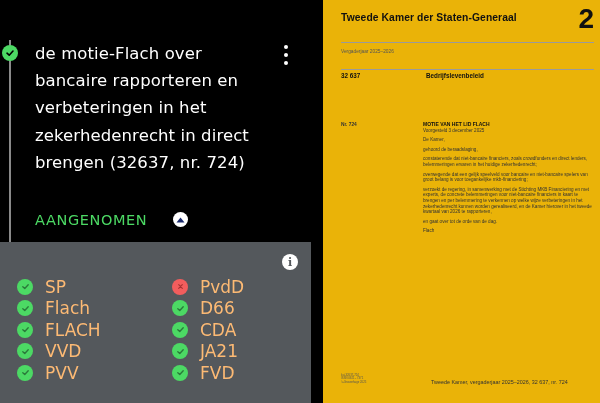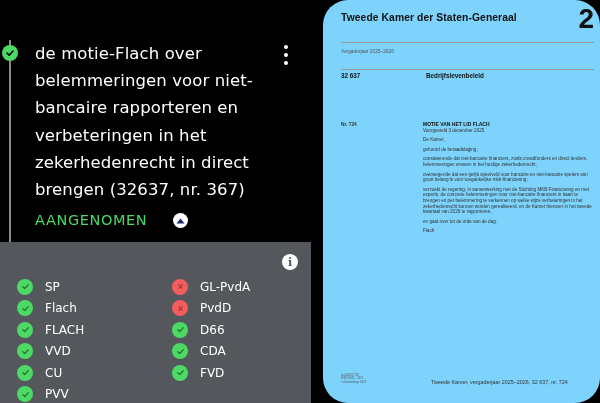--- a/index.html
+++ b/index.html
@@ -8,39 +8,39 @@
 
   
   .app { position: absolute; left: 0; top: 0; width: 323px; height: 403px; background: #000; overflow: hidden; margin-top: 40px; }
   .timeline-line { position: absolute; left: 9px; top: 0; width: 2px; height: 205px; background: #8a8a8a; }
   .status-dot { position: absolute; left: 2px; top: 5px; width: 16px; height: 16px; border-radius: 50%; background: #4cd964; display: flex; align-items: center; justify-content: center; }
   .status-dot svg { width: 10px; height: 10px; }
   .kebab { position: absolute; left: 281px; top: 5px; width: 10px; height: 20px; display: flex; flex-direction: column; align-items: center; justify-content: space-between; }
   .kebab span { display: block; width: 4px; height: 4px; border-radius: 50%; background: #fff; }
   .title { position: absolute; left: 35px; top: 0px; width: 250px; color: #fff; font-size: 16.5px; line-height: 27.2px; letter-spacing: 0.1px; }
   .title div { white-space: nowrap; }
-  .result-row { position: absolute; left: 35px; top: 172px; display: flex; align-items: flex-end; gap: 26px; }
+  .result-row { position: absolute; left: 35px; top: 172px; display: flex; align-items: flex-start; gap: 26px; }
   .result-label { color: #4cd964; font-size: 14.5px; letter-spacing: 0.6px; }
   .collapse-btn { width: 15px; height: 15px; border-radius: 50%; background: #fff; display: flex; align-items: center; justify-content: center; }
   .collapse-btn svg { width: 9px; height: 6px; }
 
   .votes-panel { position: absolute; left: 0; top: 202px; width: 311px; height: 201px; background: #54585c; }
   .info-btn { position: absolute; left: 282px; top: 12px; width: 16px; height: 16px; border-radius: 50%; background: #fff; display: flex; align-items: center; justify-content: center; color: #54585c; font-weight: bold; font-size: 11px; font-family: "DejaVu Serif", serif; }
   .vote-col { position: absolute; top: 34px; }
   .vote-col.left { left: 17px; }
   .vote-col.right { left: 172px; }
   .vote-item { display: flex; align-items: center; height: 21.5px; }
   .vote-icon { width: 16px; height: 16px; border-radius: 50%; display: flex; align-items: center; justify-content: center; margin-right: 12px; flex: none; }
   .vote-icon.yes { background: #4cd964; }
   .vote-icon.no { background: #f25d5d; }
   .vote-icon svg { width: 9px; height: 9px; }
-  .vote-label { color: #ffffff; font-size: 12px; white-space: nowrap; }
+  .vote-label { color: #fdba74; font-size: 17px; white-space: nowrap; }
 
   
-  .doc { position: absolute; left: 323px; top: 0; width: 277px; height: 403px; background: #7dd3fc; color: #111; font-family: "Liberation Sans", sans-serif; border-radius: 25px; }
+  .doc { position: absolute; left: 323px; top: 0; width: 277px; height: 403px; background: #eab308; color: #111; font-family: "Liberation Sans", sans-serif; }
   .doc-header { position: absolute; left: 18px; top: 12px; font-weight: bold; font-size: 10.3px; letter-spacing: 0.1px; }
   .doc-pagenum { position: absolute; right: 6px; top: 3px; font-weight: bold; font-size: 28px; }
   .doc-rule { position: absolute; left: 18px; right: 6px; height: 1px; background: #9a9a9a; }
   .doc-year { position: absolute; left: 18px; top: 49px; font-size: 4.8px; color: #555; }
   .doc-dossier { position: absolute; left: 18px; top: 72px; font-size: 6.3px; font-weight: bold; }
   .doc-dossier-title { position: absolute; left: 103px; top: 72px; font-size: 6.3px; font-weight: bold; }
   .doc-nr { position: absolute; left: 18px; top: 122px; font-size: 4.8px; font-weight: bold; color: #333; }
   .doc-body { position: absolute; left: 100px; top: 122px; width: 170px; font-size: 4.6px; line-height: 5.6px; color: #333; }
   .doc-body .motie-title { font-weight: bold; font-size: 5px; color: #111; }
   .doc-body p { margin-bottom: 4px; }
@@ -58,25 +58,24 @@
       </svg>
   </div>
   <div class="kebab">
     <span></span>
       <span></span>
       <span></span>
   </div>
 
   <div class="title">
     <div>de motie-Flach over</div>
-    <div>belemmeringen voor niet-</div>
     <div>bancaire rapporteren en</div>
     <div>verbeteringen in het</div>
     <div>zekerhedenrecht in direct</div>
-    <div>brengen (32637, nr. 367)</div>
+    <div>brengen (32637, nr. 724)</div>
   </div>
 
   <div class="result-row">
     <span class="result-label">AANGENOMEN</span>
     <span class="collapse-btn">
       <svg viewBox="0 0 9 6">
           <path d="M0.5 5.5 L4.5 0.5 L8.5 5.5 Z" fill="#1a2a6c"></path>
         </svg>
     </span>
   </div>
@@ -116,64 +115,56 @@
             </svg>
           </span>
         <span class="vote-label">VVD</span>
       </div>
       <div class="vote-item">
         <span class="vote-icon yes">
             <svg viewBox="0 0 10 10">
               <path d="M2 5.2 L4.2 7.2 L8 3" stroke="#2a7a3a" stroke-width="1.5" fill="none" stroke-linecap="round" stroke-linejoin="round"></path>
             </svg>
           </span>
-        <span class="vote-label">CU</span>
-      </div>
-      <div class="vote-item">
-        <span class="vote-icon yes">
-            <svg viewBox="0 0 10 10">
-              <path d="M2 5.2 L4.2 7.2 L8 3" stroke="#2a7a3a" stroke-width="1.5" fill="none" stroke-linecap="round" stroke-linejoin="round"></path>
-            </svg>
-          </span>
         <span class="vote-label">PVV</span>
       </div>
     </div>
 
     <div class="vote-col right">
       <div class="vote-item">
         <span class="vote-icon no">
             <svg viewBox="0 0 10 10">
               <path d="M3 3 L7 7 M7 3 L3 7" stroke="#a83232" stroke-width="1.3" fill="none" stroke-linecap="round"></path>
             </svg>
           </span>
-        <span class="vote-label">GL-PvdA</span>
-      </div>
-      <div class="vote-item">
-        <span class="vote-icon no">
-            <svg viewBox="0 0 10 10">
-              <path d="M3 3 L7 7 M7 3 L3 7" stroke="#a83232" stroke-width="1.3" fill="none" stroke-linecap="round"></path>
-            </svg>
-          </span>
         <span class="vote-label">PvdD</span>
       </div>
       <div class="vote-item">
         <span class="vote-icon yes">
             <svg viewBox="0 0 10 10">
               <path d="M2 5.2 L4.2 7.2 L8 3" stroke="#2a7a3a" stroke-width="1.5" fill="none" stroke-linecap="round" stroke-linejoin="round"></path>
             </svg>
           </span>
         <span class="vote-label">D66</span>
       </div>
       <div class="vote-item">
         <span class="vote-icon yes">
             <svg viewBox="0 0 10 10">
               <path d="M2 5.2 L4.2 7.2 L8 3" stroke="#2a7a3a" stroke-width="1.5" fill="none" stroke-linecap="round" stroke-linejoin="round"></path>
             </svg>
           </span>
         <span class="vote-label">CDA</span>
+      </div>
+      <div class="vote-item">
+        <span class="vote-icon yes">
+            <svg viewBox="0 0 10 10">
+              <path d="M2 5.2 L4.2 7.2 L8 3" stroke="#2a7a3a" stroke-width="1.5" fill="none" stroke-linecap="round" stroke-linejoin="round"></path>
+            </svg>
+          </span>
+        <span class="vote-label">JA21</span>
       </div>
       <div class="vote-item">
         <span class="vote-icon yes">
             <svg viewBox="0 0 10 10">
               <path d="M2 5.2 L4.2 7.2 L8 3" stroke="#2a7a3a" stroke-width="1.5" fill="none" stroke-linecap="round" stroke-linejoin="round"></path>
             </svg>
           </span>
         <span class="vote-label">FVD</span>
       </div>
     </div>

